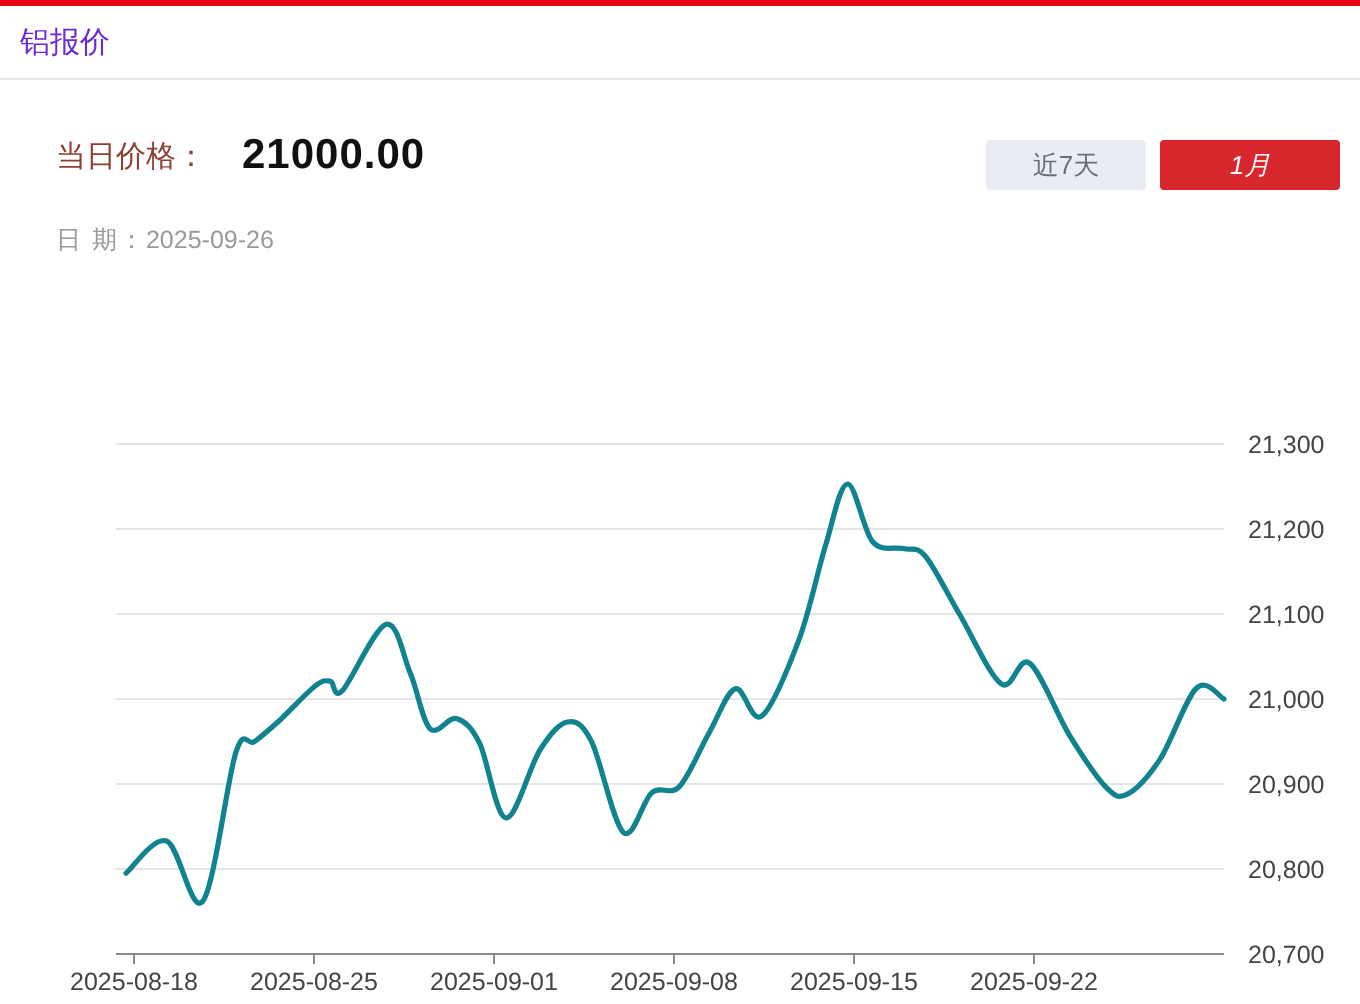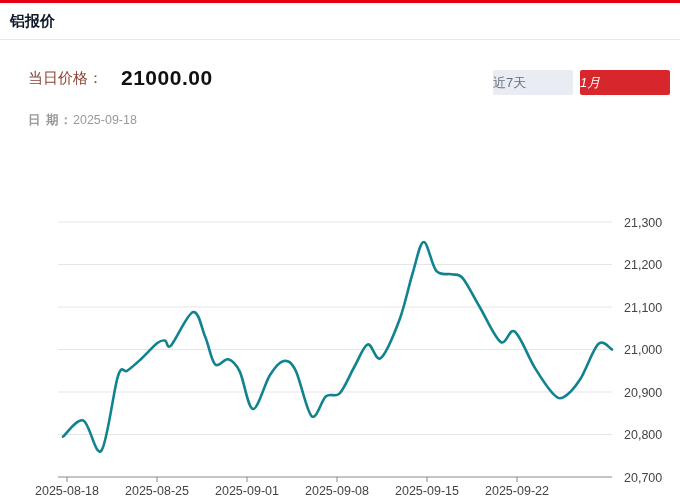--- a/index.html
+++ b/index.html
@@ -1,27 +1,27 @@
 <!DOCTYPE html>
 <html><head>
 <meta charset="utf-8">
 <style>
   html,body{margin:0;padding:0;background:#fff;}
   .page{position:relative;width:680px;height:502px;background:#fff;overflow:hidden;
         font-family:"Liberation Sans","DejaVu Sans",sans-serif;}
   .top-accent{position:absolute;top:0;left:0;width:680px;height:3px;background:#e60012;}
   .header{position:absolute;top:3px;left:0;width:680px;height:36px;border-bottom:1px solid #e8e8e8;}
-  .page-title{position:absolute;top:9px;left:10px;font-size:15px;font-weight:bold;color:#0f172a;}
+  .page-title{position:absolute;top:9px;left:10px;font-size:15px;font-weight:normal;color:#6d28d9;}
   .price-row{position:absolute;top:66px;left:28px;display:flex;align-items:center;}
   .price-label{font-size:15px;color:#8d4031;}
   .price-value{font-size:21px;font-weight:bold;color:#111;margin-left:18px;letter-spacing:0.5px;}
   .date-row{position:absolute;top:112px;left:28px;font-size:12.5px;color:#999;}
-  .date-label{letter-spacing:1px;font-weight:bold;}
+  .date-label{letter-spacing:1px;}
   .range-btn{position:absolute;top:70px;height:25px;border:none;font-size:13px;
-             border-radius:2px;cursor:pointer;line-height:25px;text-align:left;padding:0;}
+             border-radius:2px;cursor:pointer;line-height:25px;text-align:center;padding:0;}
   .range-btn.inactive{left:493px;width:80px;background:#e9edf3;color:#66707c;}
   .range-btn.active{left:580px;width:90px;background:#d8262d;color:#ffffff;font-style:italic;}
   .chart-wrap{position:absolute;top:0;left:0;width:680px;height:502px;pointer-events:none;}
   .chart-wrap svg{display:block;}
 </style>
 </head>
 <body>
 
 <div class="page">
   <div class="top-accent"></div>
@@ -32,21 +32,21 @@
 
   <div class="price-row">
     <span class="price-label">当日价格：</span>
     <span class="price-value">21000.00</span>
   </div>
 
   <button class="range-btn inactive">近7天</button>
   <button class="range-btn active">1月</button>
 
   <div class="date-row">
-    <span class="date-label">日 期：</span><span>2025-09-18</span>
+    <span class="date-label">日 期：</span><span>2025-09-26</span>
   </div>
 
   <div class="chart-wrap">
     <svg id="chart-svg" width="680" height="502" viewBox="0 0 680 502">
         <line x1="58" y1="477" x2="612" y2="477" stroke="#8a8a8a" stroke-width="1"></line>
         <text x="624" y="481.5" font-size="12.5" fill="#444444">20,700</text>
         <line x1="58" y1="434.5" x2="612" y2="434.5" stroke="#e5e5e5" stroke-width="1"></line>
         <text x="624" y="439" font-size="12.5" fill="#444444">20,800</text>
         <line x1="58" y1="392" x2="612" y2="392" stroke="#e5e5e5" stroke-width="1"></line>
         <text x="624" y="396.5" font-size="12.5" fill="#444444">20,900</text>

